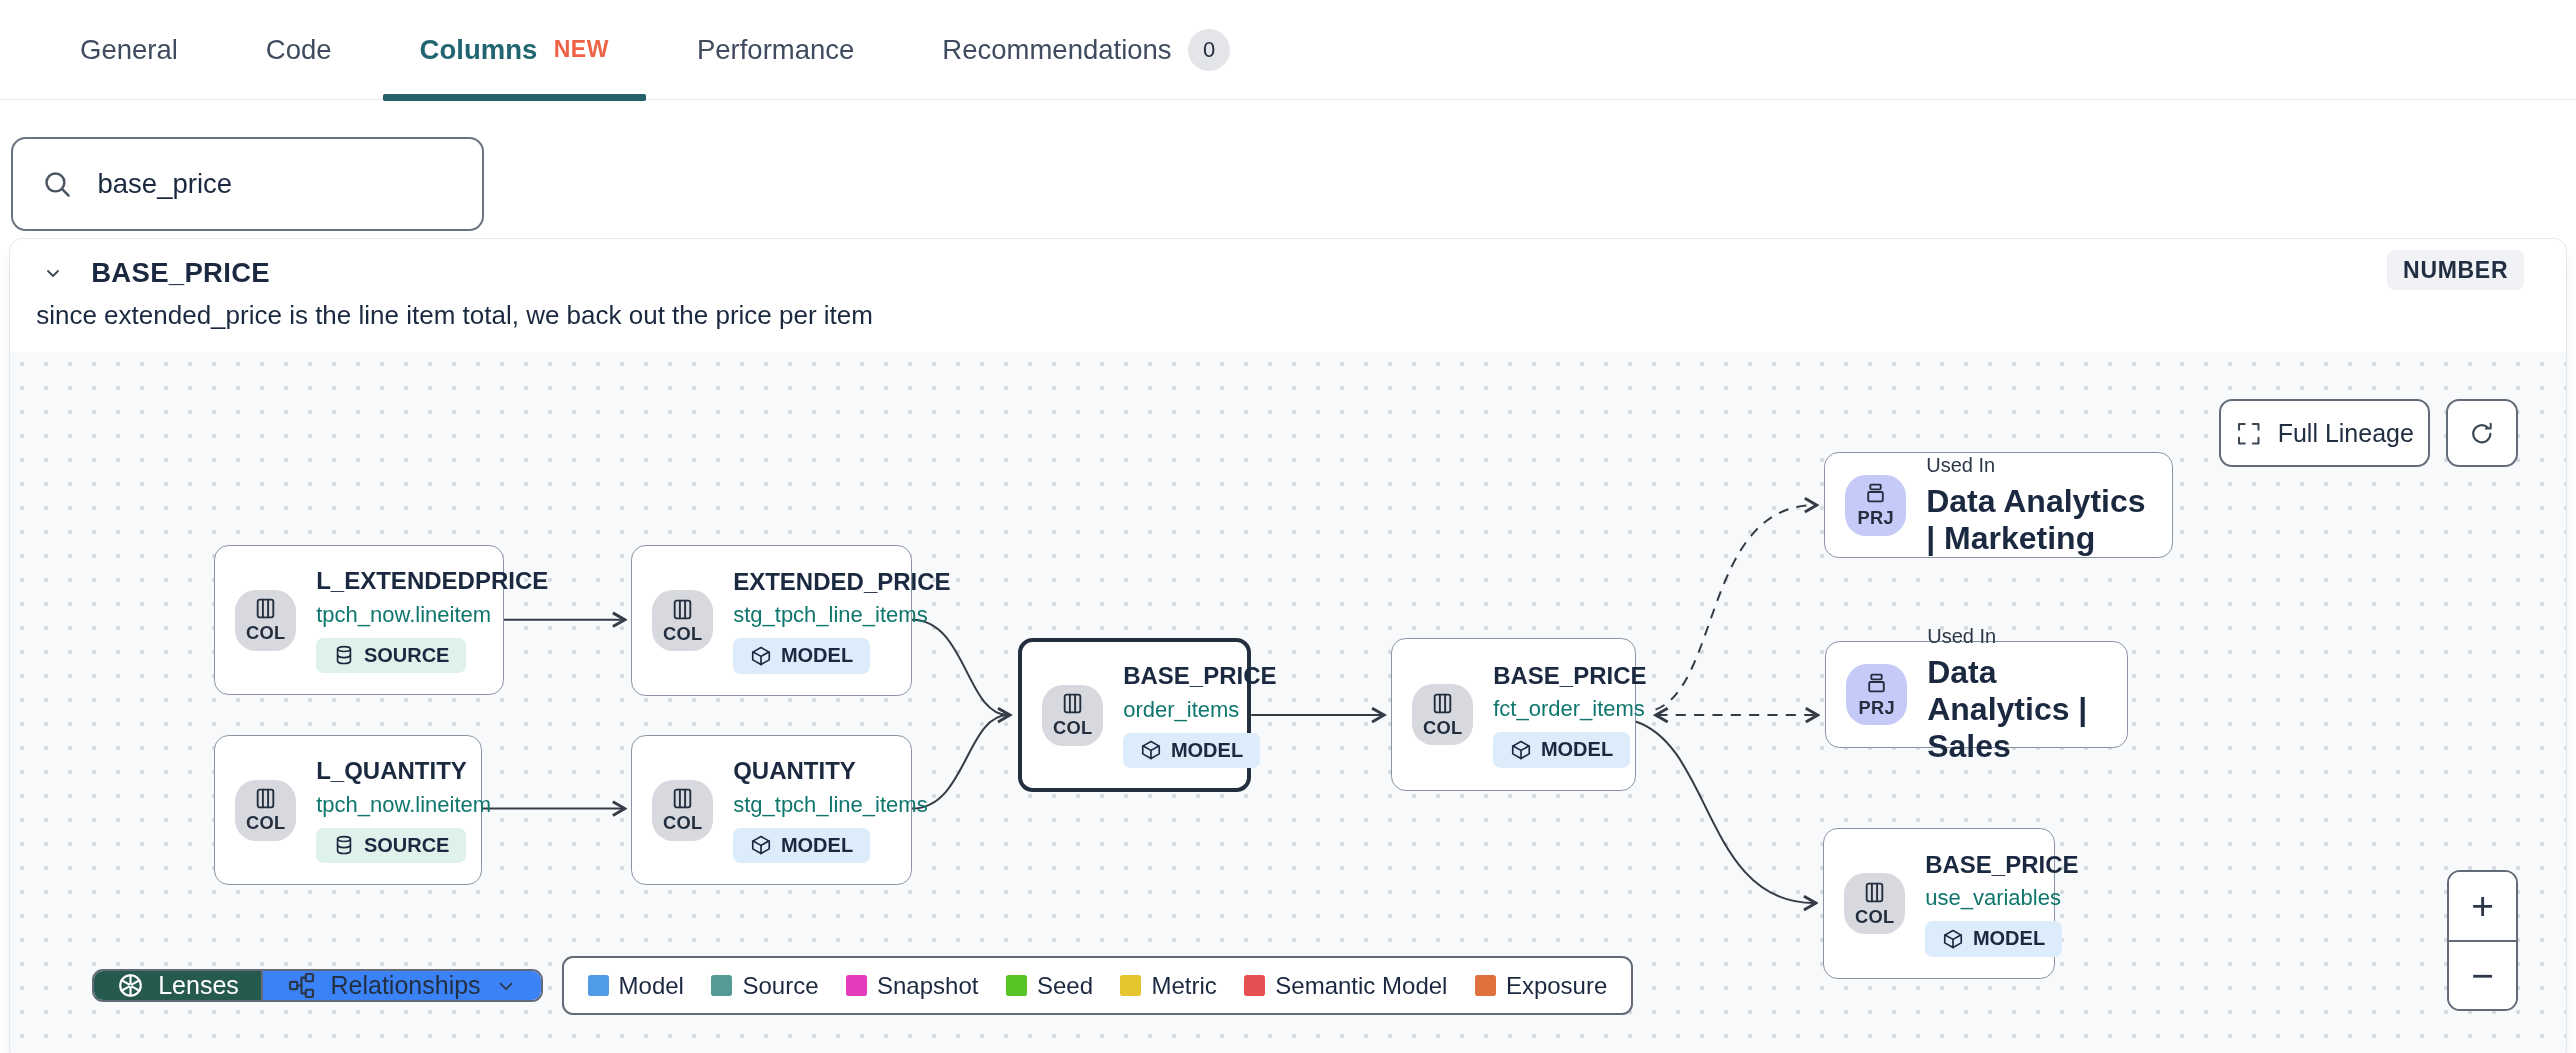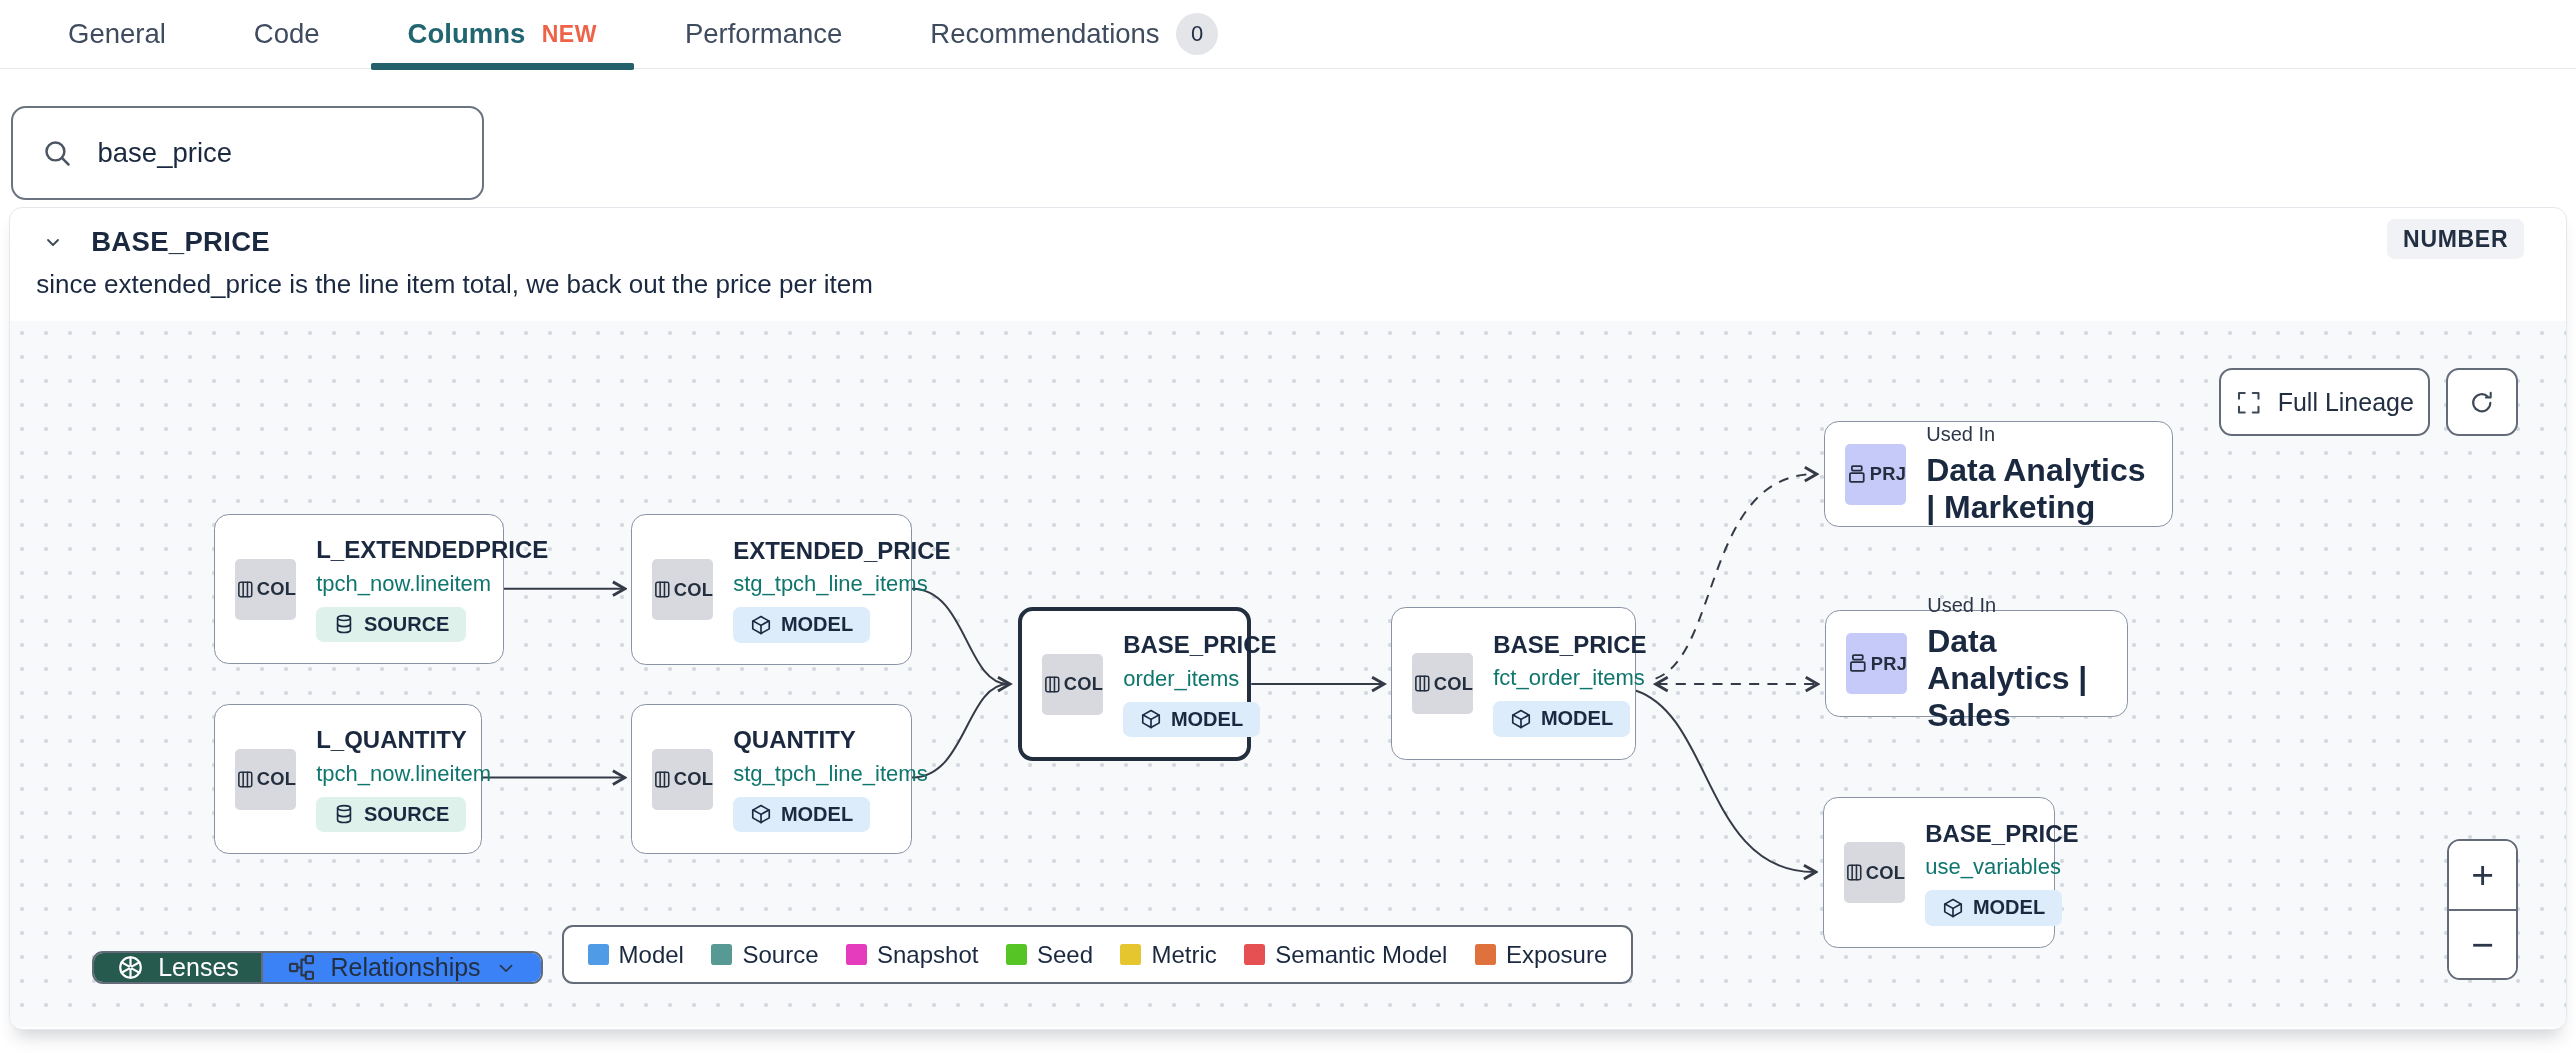--- a/index.html
+++ b/index.html
@@ -1,20 +1,20 @@
 <!DOCTYPE html>
 <html style="font-size:14.7px"><head>
 <meta charset="utf-8">
 <style>
   * { box-sizing: border-box; margin: 0; padding: 0; }
   html,body { width: 2576px; height: 1053px; background:#fff;
     font-family:"Liberation Sans","DejaVu Sans",sans-serif; color:#222f42; }
 
   
-  .tabbar { display:flex; align-items:stretch; height:69px; padding-left:24px;
+  .tabbar { display:flex; align-items:stretch; height:100px; padding-left:36px;
     border-bottom:1.8px solid #e7eaee; background:#fff; }
   .tab { position:relative; display:flex; align-items:center; gap:16.5px;
     padding:0 44px; font-size:27.5px; color:#3f4b5e; cursor:pointer; }
   .tab.selected { color:#206570; font-weight:700; }
   .tab.selected::after { content:""; position:absolute; left:7.3px; right:7.3px; bottom:-1.8px;
     height:6.4px; background:#25616b; border-radius:1.8px; }
   .tab-new { color:#ee6248; font-weight:700; font-size:23px; letter-spacing:0.5px; }
   .tab-count { background:#e3e5e9; border-radius:916px; min-width:42px; height:42px;
     display:flex; align-items:center; justify-content:center; font-size:22px; color:#222f42; }
 
@@ -40,22 +40,22 @@
 
   
   .graph { position:relative; height:706px; background-color:#f8f9fb;
     background-image:radial-gradient(circle,#d5d9e0 1.8px,transparent 2.4px);
     background-size:24px 24px; overflow:hidden; }
   .edges { position:absolute; left:0; top:0; pointer-events:none; }
 
   .node { position:absolute; background:#fff; border:1.8px solid #8a93a3; border-radius:14.7px;
     display:flex; align-items:center; gap:20px; padding:0 20px 0 20px; cursor:pointer; }
   .node.selected { border:4.6px solid #232f3e; }
-  .kind-badge { flex:none; width:61px; height:61px; border-radius:5px; background:#d7d9df;
-    display:flex; flex-direction:row; align-items:center; justify-content:center;
+  .kind-badge { flex:none; width:61px; height:61px; border-radius:21px; background:#d7d9df;
+    display:flex; flex-direction:column; align-items:center; justify-content:center;
     gap:0.9px; color:#232f3e; }
   .kind-badge svg { width:25px; height:25px; stroke:#232f3e; }
   .kind-badge .kind-label { font-size:18.3px; font-weight:600; letter-spacing:0.3px; }
   .kind-badge.prj { background:#c5caf8; }
   .node-body { display:flex; flex-direction:column; align-items:flex-start; }
   .node-title { font-size:24px; font-weight:600; color:#1b2940;text-align:right; }
   .node-sub { font-size:22px; color:#0f766e; margin-top:6.4px; }
   .type-pill { display:inline-flex; align-items:center; gap:9.2px; margin-top:10px;
     padding:6.4px 16.5px; border-radius:7.3px; font-size:20px; font-weight:600; color:#1b2940; }
   .type-pill svg { width:22px; height:22px; stroke:#1b2940; }
@@ -84,21 +84,21 @@
   .refresh-btn  { position:absolute; left:2436px; top:47px; width:72px; height:68px; }
   .zoom-ctrl { position:absolute; left:2437px; top:518px; width:71px; height:141px;
     background:#fff; border:2.3px solid #636b79; border-radius:13px;
     display:flex; flex-direction:column; overflow:hidden; }
   .zoom-btn { flex:1; display:flex; align-items:center; justify-content:center;
     font-size:39px; color:#2b3648; cursor:pointer; background:#fff; border:none;
     font-family:inherit; }
   .zoom-btn:first-child { border-bottom:2.3px solid #636b79; }
 
   
-  .toolbar { position:absolute; left:55px; top:604px; display:flex; align-items:flex-end;
+  .toolbar { position:absolute; left:55px; top:604px; display:flex; align-items:center;
     height:59px;padding-left:27px; }
   .seg { display:flex; border:2.3px solid #636b79; border-radius:11px; overflow:hidden;
     background:#fff; }
   .lenses-btn { display:flex; align-items:center; gap:13px; padding:0 22px;
     background:#265a4e; color:#fff; font-size:25px; cursor:pointer; }
   .lenses-btn svg { width:29px; height:29px; stroke:#fff; }
   .rel-btn { display:flex; align-items:center; gap:14.7px; padding:0 24px;
     background:#3b82f6; color:#222f42; font-size:25px; cursor:pointer;
     border-left:2.3px solid #636b79; }
   .rel-btn svg.g { width:29px; height:29px; stroke:#2b3648; }

